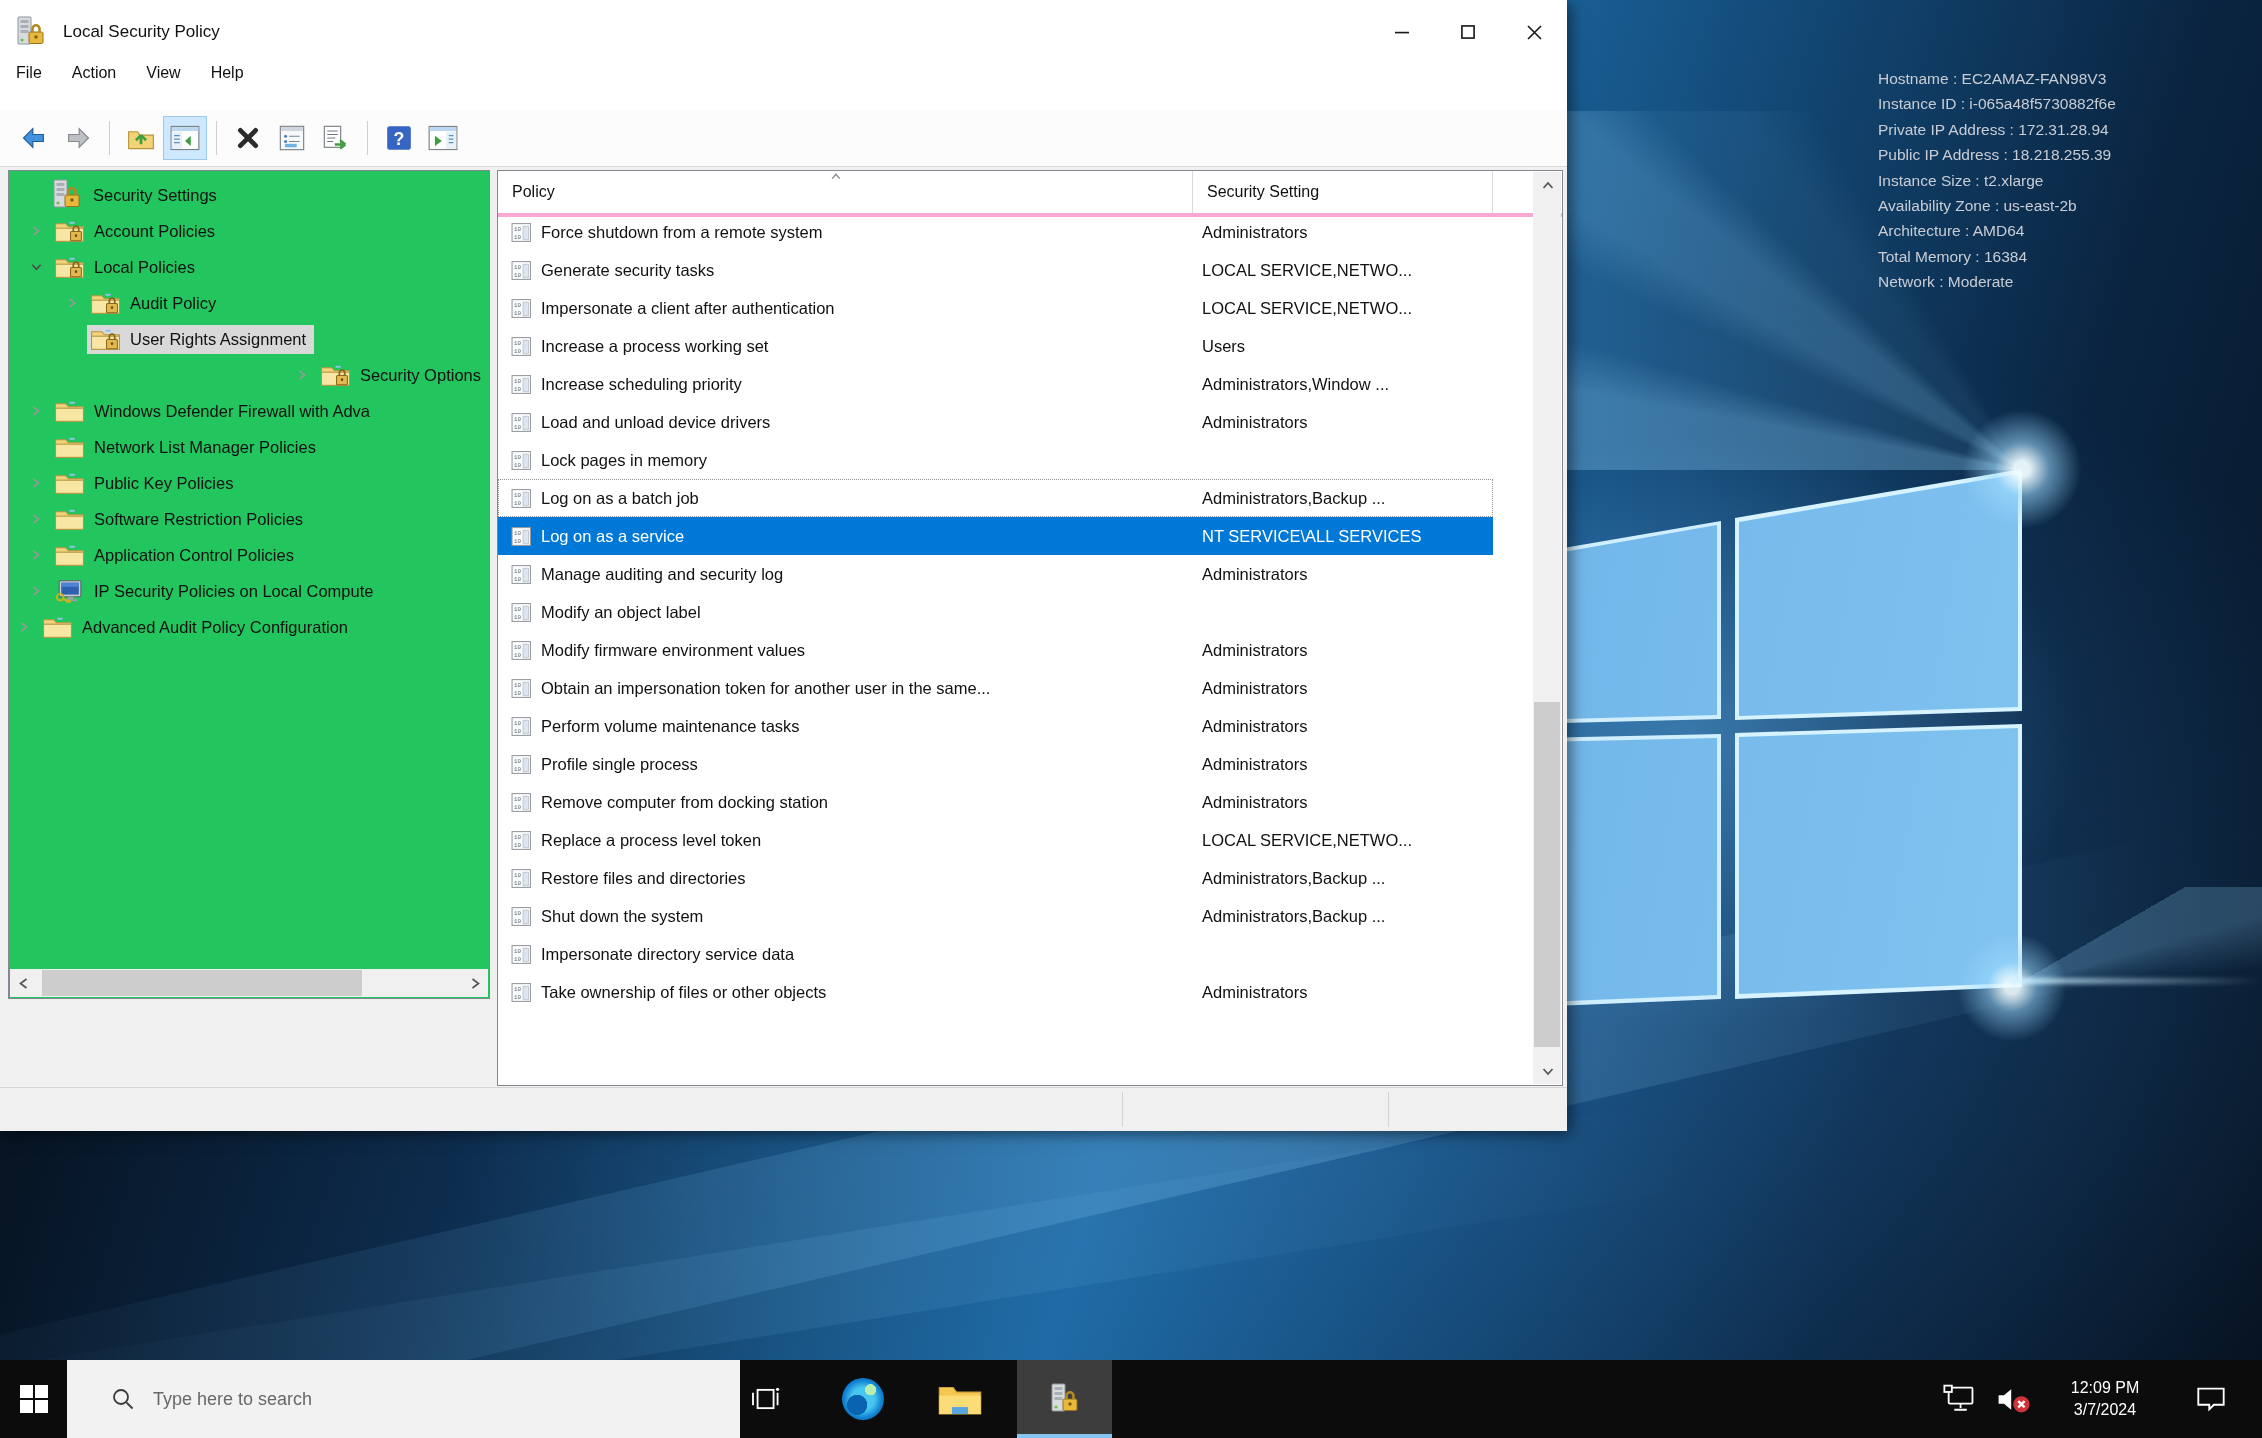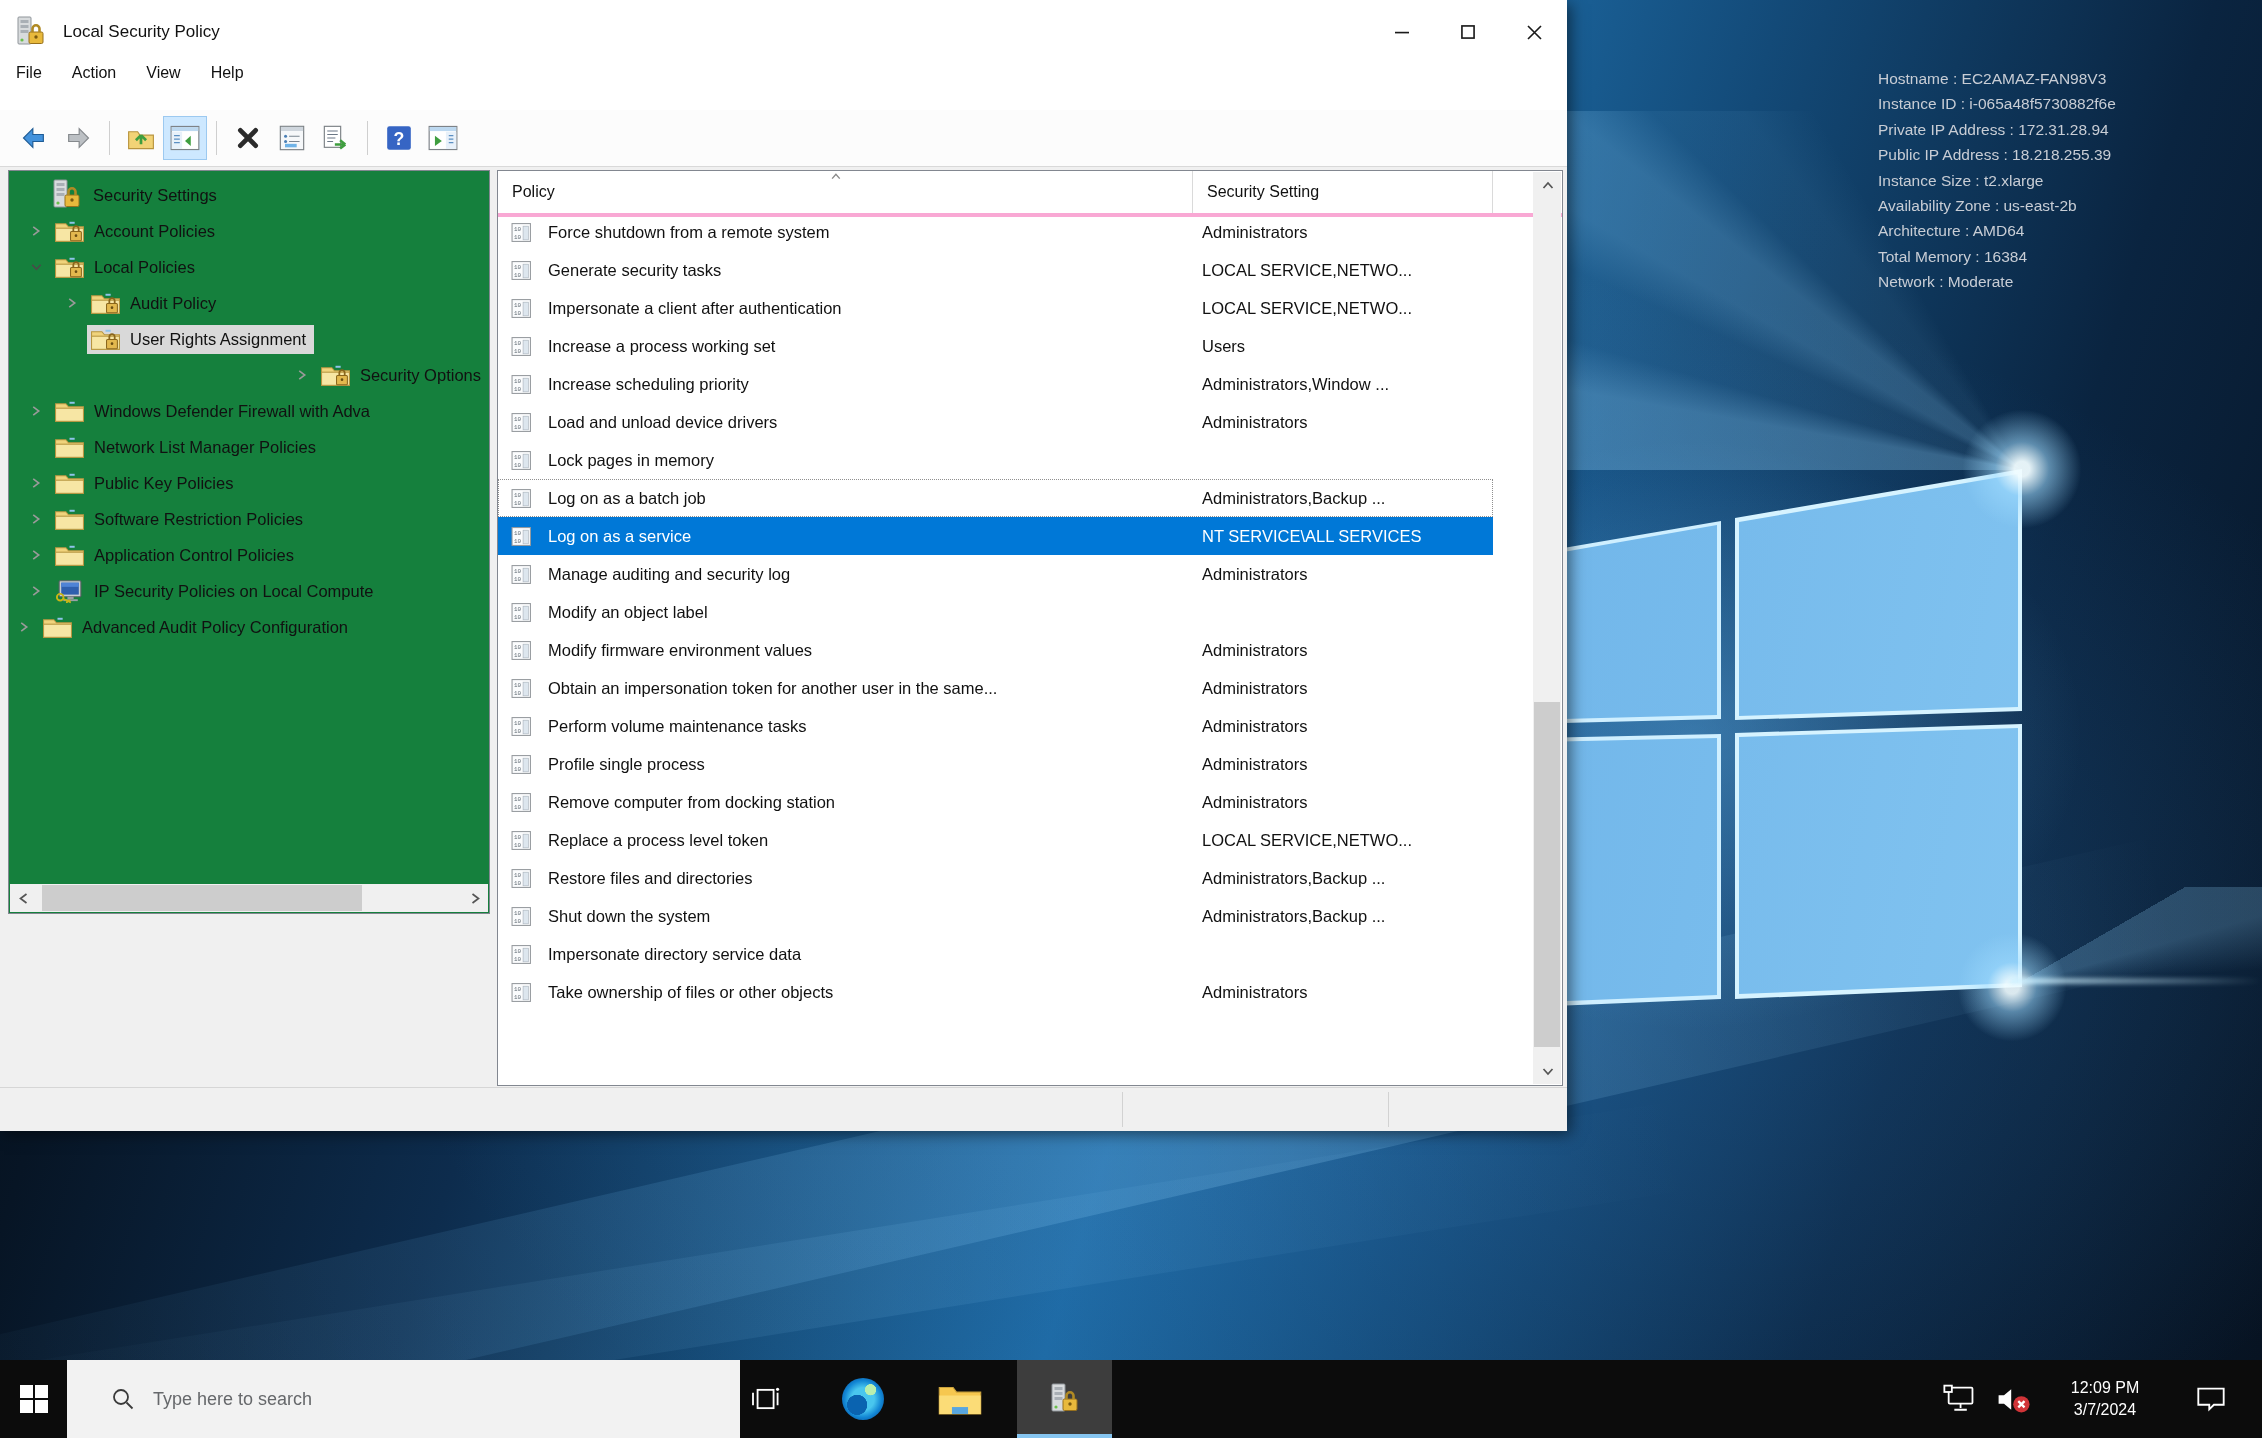--- a/index.html
+++ b/index.html
@@ -47,41 +47,41 @@
   .win-controls{margin-left:auto;display:flex;height:100%;}
   .win-btn{width:66px;display:flex;align-items:center;justify-content:center;}
   .menubar{height:46px;background:#fff;display:flex;align-items:flex-start;padding-left:16px;font-size:16px;}
   .menu-item{padding:0 15px;}
   .menu-item:first-child{padding-left:0;}
   .toolbar{height:56px;background:#fcfcfc;border-bottom:1px solid #d9d9d9;display:flex;align-items:center;padding-left:12px;}
   .tb-btn{width:42px;height:42px;display:flex;align-items:center;justify-content:center;border:1px solid transparent;}
   .tb-btn.hl{background:#cde8ff;border:1px solid #9cc9f0;}
   .tb-sep{width:1px;height:34px;background:#cfcfcf;margin:0 9px;}
   
-  .tree-pane{position:absolute;left:8px;top:170px;width:482px;height:744px;background:#15803d;
+  .tree-pane{position:absolute;left:8px;top:170px;width:482px;height:829px;background:#22c55e;
     border:1px solid #828790;box-sizing:border-box;overflow:hidden;}
   .tree-rows{padding-top:6px;}
   .tree-row{height:36px;display:flex;align-items:center;white-space:nowrap;font-size:16.5px;}
   .chev{width:30px;display:flex;align-items:center;justify-content:center;flex:0 0 30px;}
   .tree-item-box{display:flex;align-items:center;gap:9px;padding:2px 8px 2px 3px;}
   .tree-item-box.selected{background:#d9d9d9;}
   .hscroll{position:absolute;left:1px;right:1px;bottom:1px;height:28px;background:#f0f0f0;
     display:flex;align-items:center;}
   .harrow{width:26px;display:flex;align-items:center;justify-content:center;}
   .hthumb{width:320px;height:26px;background:#cdcdcd;margin-left:6px;}
   .hspacer{flex:1;}
   .list-pane{position:absolute;left:497px;top:170px;width:1066px;height:916px;background:#fff;
     border:1px solid #828790;box-sizing:border-box;overflow:hidden;}
   .list-header{height:42px;display:grid;grid-template-columns:695px 300px;align-items:center;
     font-size:16px;position:relative;border-bottom:4px solid #f9a8d4;}
   .hcell{height:100%;display:flex;align-items:center;padding-left:14px;border-right:1px solid #dadada;box-sizing:border-box;}
   .sort-ind{position:absolute;left:332px;top:0px;}
   .list-rows{position:absolute;top:42px;left:0;width:995px;}
   .list-row{height:38px;display:grid;grid-template-columns:695px 300px;align-items:center;font-size:16.5px;}
-  .cell-p{display:flex;align-items:center;gap:16px;padding-left:13px;white-space:nowrap;overflow:hidden;}
+  .cell-p{display:flex;align-items:center;gap:9px;padding-left:13px;white-space:nowrap;overflow:hidden;}
   .cell-s{padding-left:9px;white-space:nowrap;overflow:hidden;}
   .list-row.selected{background:#0078d7;color:#fff;}
   .list-row.focused{outline:1px dotted #8f8f8f;outline-offset:-1px;}
   .vscroll{position:absolute;top:1px;right:1px;width:28px;bottom:1px;background:#f0f0f0;}
   .varrow{position:absolute;left:0;right:0;height:26px;display:flex;align-items:center;justify-content:center;}
   .varrow.up{top:0;} .varrow.down{bottom:0;}
   .vthumb{position:absolute;left:1px;right:1px;top:530px;height:345px;background:#cdcdcd;}
   .statusbar{position:absolute;left:0;right:0;top:1087px;height:43px;background:#f0f0f0;border-top:1px solid #d6d6d6;}
   .sb-sep{position:absolute;top:4px;bottom:4px;width:1px;background:#d2d2d2;}
   

